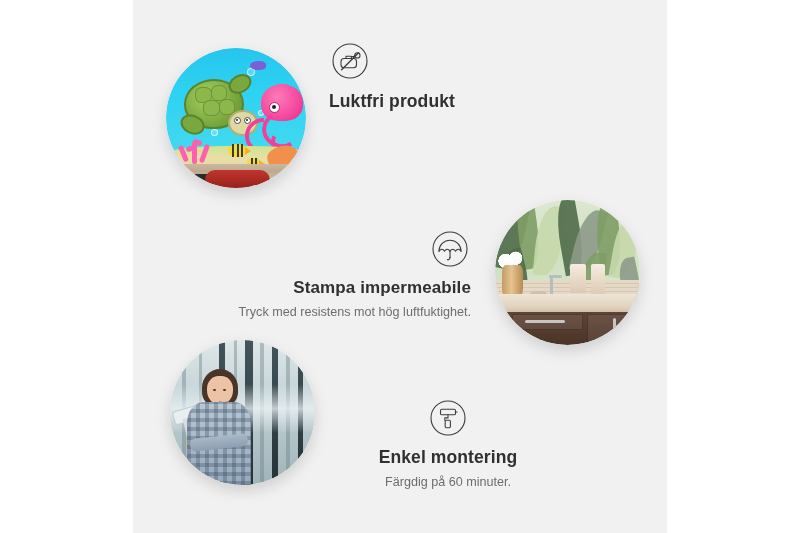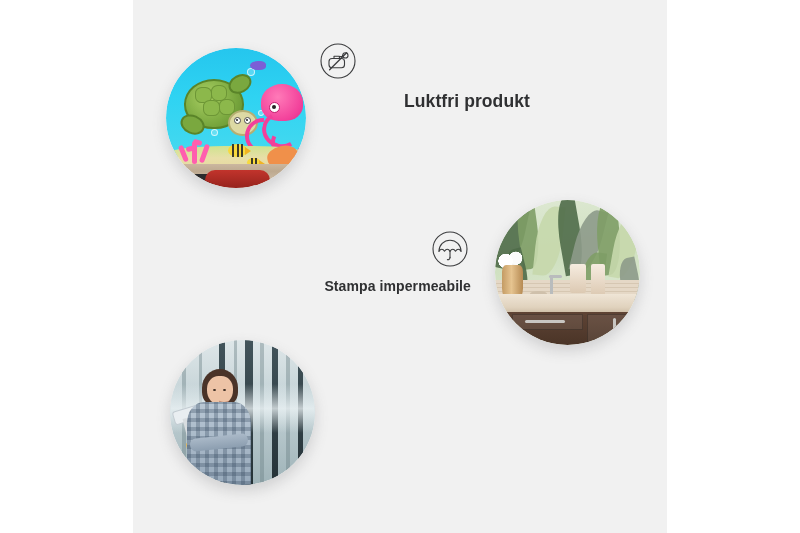--- a/index.html
+++ b/index.html
@@ -64,26 +64,26 @@
     color: #6c6d70;
   }
 
   .icon-wrap {
     width: 42px;
     height: 42px;
     display: block;
   }
   .icon-wrap svg { display: block; }
 
-  .f1 { left: 184px; top: 40px; width: 300px; text-align: center; }
+  .f1 { left: 196px; top: 40px; width: 300px; text-align: left; }
   .f1 .icon-wrap { margin: 0 0 9px 0; }
 
   .f2 { left: 60px; top: 228px; width: 278px; text-align: right; }
   .f2 .icon-wrap { margin: 0 0 8px auto; }
-  .f2 h2 { font-size: 14px; }
+  .f2 h2 { font-size: 17px; }
 
   .f3 { left: 190px; top: 397px; width: 250px; text-align: center; }
   .f3 .icon-wrap { margin: 0 auto 8px auto; }
 
   
   #c1 { left: 33px; top: 48px; width: 140px; height: 140px; }
   .sea-sky {
     position: absolute; left: 0; top: 0; right: 0; height: 78%;
     background: linear-gradient(180deg, #25c6ee 0%, #2fd3f2 45%, #45d9ef 100%);
   }
@@ -420,20 +420,21 @@
       <span class="icon-wrap">
         <svg viewBox="0 0 42 42" width="42" height="42" fill="none" stroke="#3b3c3e" stroke-width="1.1" stroke-linecap="round" stroke-linejoin="round">
           <circle cx="21" cy="21" r="17"></circle>
           <path d="M10 23.2c0-6.1 4.9-11 11-11s11 4.9 11 11"></path>
           <path d="M10 23.2c1.6-2.6 4-2.6 5.5 0 1.6-2.6 4-2.6 5.5 0 1.6-2.6 4-2.6 5.5 0 1.6-2.6 4-2.6 5.5 0"></path>
           <line x1="21" y1="23.2" x2="21" y2="29.4"></line>
           <path d="M21 29.4c0 1.7-1.3 2.6-2.6 2.2"></path>
         </svg>
       </span>
       <h2>Stampa impermeabile</h2>
+      <p>Tryck med resistens mot hög luftfuktighet.</p>
     </div>
 
     <div class="photo-circle" id="c3">
       <div class="photo-inner">
         <div class="forest-bg">
           <div class="trunk far" style="left:8%;width:3%;"></div>
           <div class="trunk far" style="left:20%;width:2%;"></div>
           <div class="trunk" style="left:34%;width:4%;"></div>
           <div class="trunk far" style="left:44%;width:2.5%;"></div>
           <div class="trunk" style="left:52%;width:5%;"></div>
@@ -452,15 +453,28 @@
         <div class="w-face">
           <div class="w-eye" style="left:24%;top:44%;"></div>
           <div class="w-eye" style="left:62%;top:44%;"></div>
         </div>
         <div class="w-smile"></div>
         <div class="w-body"></div>
         <div class="w-arm"></div>
       </div>
     </div>
 
+    <div class="feature f3">
+      <span class="icon-wrap">
+        <svg viewBox="0 0 42 42" width="42" height="42" fill="none" stroke="#3b3c3e" stroke-width="1.1" stroke-linecap="round" stroke-linejoin="round">
+          <circle cx="21" cy="21" r="17"></circle>
+          <rect x="13.5" y="12.2" width="15" height="5.6" rx="1.4"></rect>
+          <path d="M21 17.8v3.1h-3.2v2.4"></path>
+          <rect x="18.2" y="23.3" width="5.2" height="7.4" rx="1.1"></rect>
+          <path d="M28.5 15h1.6"></path>
+        </svg>
+      </span>
+      <h2>Enkel montering</h2>
+      <p>Färgdig på 60 minuter.</p>
+    </div>
 
   </div>
 </div>
 
 </body></html>

